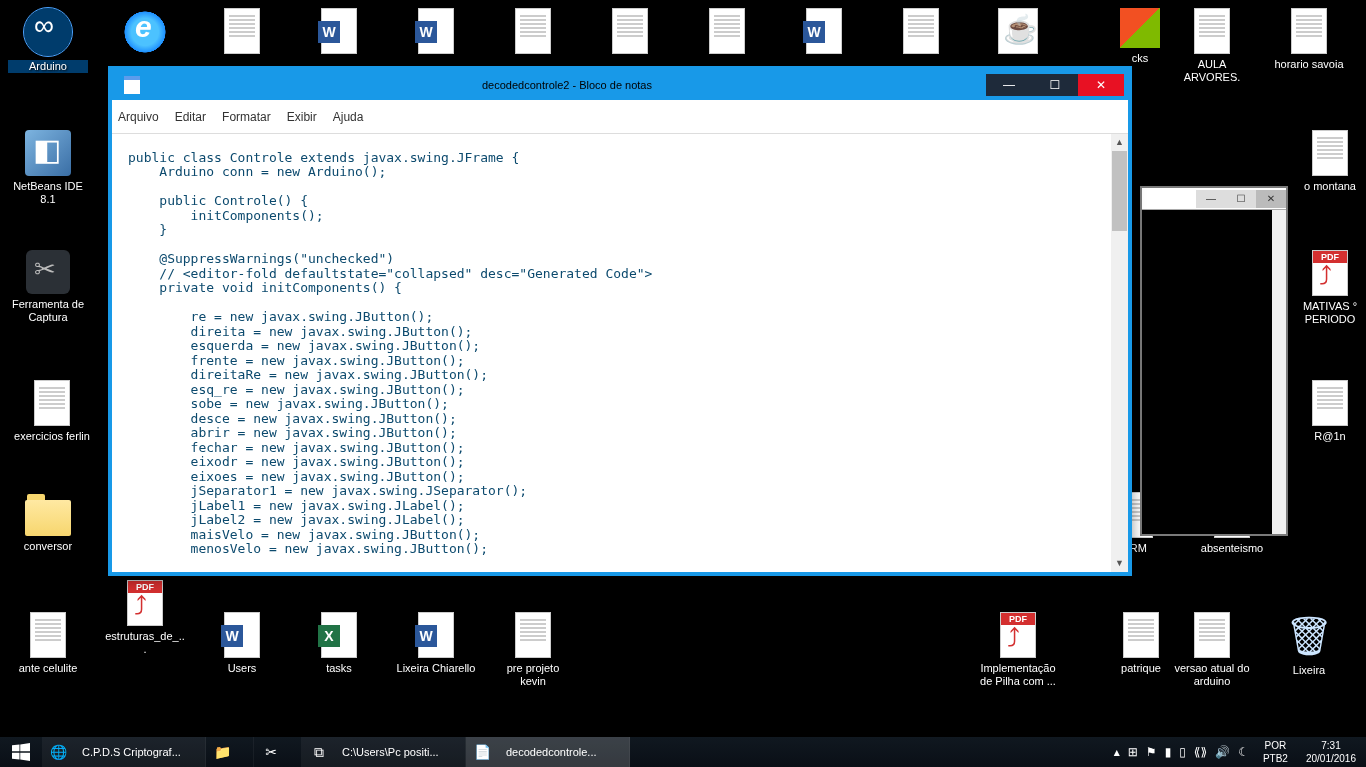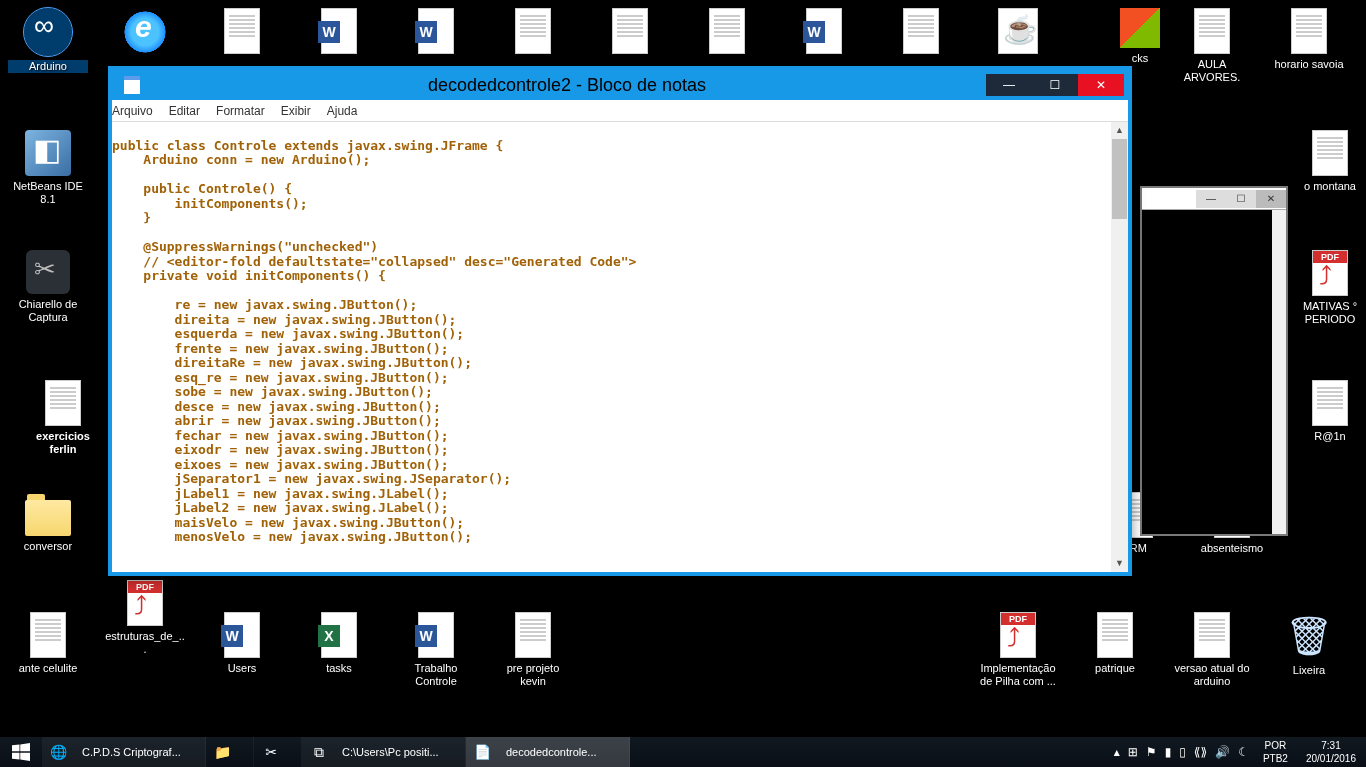--- a/index.html
+++ b/index.html
@@ -39,30 +39,30 @@
 .ico-folder { background: linear-gradient(#ffe9a2, #f7d66e); width: 46px !important; height: 36px !important; margin-top: 8px !important; border-radius: 2px; position: relative; }
 .ico-folder::before { content: ""; position: absolute; top: -6px; left: 2px; width: 18px; height: 6px; background: #f7d66e; border-radius: 2px 2px 0 0; }
 .ico-bin { position: relative; }
 .ico-bin::after { content: "🗑"; font-size: 38px; color: #cce5ff; }
 
 
 .notepad { position: absolute; left: 108px; top: 66px; width: 1024px; height: 510px; background: #fff; border: 4px solid #1899e8; box-shadow: 0 4px 12px rgba(0,0,0,0.4); display: flex; flex-direction: column; }
 .np-title { height: 30px; background: #1899e8; display: flex; align-items: center; padding: 0 4px; }
 .np-title-icon { width: 16px; height: 18px; background: #fff; margin: 0 8px; position: relative; }
 .np-title-icon::before { content: ""; position: absolute; top: 0; left: 0; right: 0; height: 4px; background: #5d9cec; }
-.np-title-text { flex: 1; text-align: center; color: #000; font-size: 18px; }
+.np-title-text { flex: 1; text-align: center; color: #000; font-size: 11px; }
 .np-controls { display: flex; }
 .np-btn { width: 46px; height: 22px; display: flex; align-items: center; justify-content: center; font-size: 12px; cursor: pointer; }
 .np-btn.min { background: #1e2a3a; color: #fff; }
 .np-btn.max { background: #1e2a3a; color: #fff; }
 .np-btn.close { background: #e81123; color: #fff; }
-.np-menu { height: 22px; background: #fff; display: flex; align-items: center; padding: 0 0; font-size: 12px; color: #333; border-bottom: 1px solid #ddd; }
+.np-menu { height: 34px; background: #fff; display: flex; align-items: center; padding: 0 6px; font-size: 12px; color: #333; border-bottom: 1px solid #ddd; }
 .np-menu span { margin-right: 16px; cursor: pointer; }
 .np-content { flex: 1; display: flex; overflow: hidden; }
-.np-text { flex: 1; padding: 2px 0; font-family: Consolas, "Lucida Console", monospace; font-size: 13px; line-height: 14.5px; white-space: pre; color: #a16207; overflow: hidden; font-weight: bold; }
+.np-text { flex: 1; padding: 2px 16px; font-family: Consolas, "Lucida Console", monospace; font-size: 13px; line-height: 14.5px; white-space: pre; color: #0c4a6e; overflow: hidden; }
 .np-scroll { width: 17px; background: #f0f0f0; position: relative; }
 .np-scroll-thumb { position: absolute; top: 17px; left: 1px; right: 1px; height: 80px; background: #c1c1c1; }
 .np-scroll-arr { position: absolute; left: 0; right: 0; height: 17px; background: #f0f0f0; text-align: center; font-size: 9px; line-height: 17px; color: #555; }
 .np-scroll-arr.up { top: 0; }
 .np-scroll-arr.down { bottom: 0; }
 
 
 .cmdwin { position: absolute; left: 1140px; top: 186px; width: 148px; height: 350px; background: #fff; border: 2px solid #7a7a7a; }
 .cmdwin-title { height: 22px; background: #fff; display: flex; justify-content: flex-end; align-items: center; border-bottom: 1px solid #aaa; }
 .cmdwin-title .np-btn { width: 30px; height: 18px; font-size: 10px; background: #ddd; color: #333; }
@@ -149,27 +149,27 @@
       <div class="icon" style="left: 8px; top: 130px;">
         <div class="img ico-vbox"></div>
         <div class="label">NetBeans IDE 8.1</div>
       </div>
       <div class="icon" style="left: 1290px; top: 130px;">
         <div class="img ico-text"></div>
         <div class="label">o montana</div>
       </div>
       <div class="icon" style="left: 8px; top: 250px;">
         <div class="img ico-snip"></div>
-        <div class="label">Chiarello de Captura</div>
+        <div class="label">Ferramenta de Captura</div>
       </div>
       <div class="icon" style="left: 1290px; top: 250px;">
         <div class="img ico-pdf"></div>
         <div class="label">MATIVAS ° PERIODO</div>
       </div>
-      <div class="icon" style="left: 23px; top: 380px; font-weight: bold;">
+      <div class="icon" style="left: 12px; top: 380px;">
         <div class="img ico-text"></div>
         <div class="label">exercicios ferlin</div>
       </div>
       <div class="icon" style="left: 1290px; top: 380px;">
         <div class="img ico-text"></div>
         <div class="label">R@1n</div>
       </div>
       <div class="icon" style="left: 8px; top: 492px;">
         <div class="img ico-folder"></div>
         <div class="label">conversor</div>
@@ -193,31 +193,31 @@
       <div class="icon" style="left: 202px; top: 612px;">
         <div class="img ico-word"></div>
         <div class="label">Users</div>
       </div>
       <div class="icon" style="left: 299px; top: 612px;">
         <div class="img ico-excel"></div>
         <div class="label">tasks</div>
       </div>
       <div class="icon" style="left: 396px; top: 612px;">
         <div class="img ico-word"></div>
-        <div class="label">Trabalho Controle</div>
+        <div class="label">Lixeira Chiarello</div>
       </div>
       <div class="icon" style="left: 493px; top: 612px;">
         <div class="img ico-text"></div>
         <div class="label">pre projeto kevin</div>
       </div>
       <div class="icon" style="left: 978px; top: 612px;">
         <div class="img ico-pdf"></div>
         <div class="label">Implementação de Pilha com ...</div>
       </div>
-      <div class="icon" style="left: 1075px; top: 612px;">
+      <div class="icon" style="left: 1101px; top: 612px;">
         <div class="img ico-text"></div>
         <div class="label">patrique</div>
       </div>
       <div class="icon" style="left: 1172px; top: 612px;">
         <div class="img ico-text"></div>
         <div class="label">versao atual do arduino</div>
       </div>
       <div class="icon" style="left: 1269px; top: 612px;">
         <div class="img ico-bin"></div>
         <div class="label">Lixeira</div>

